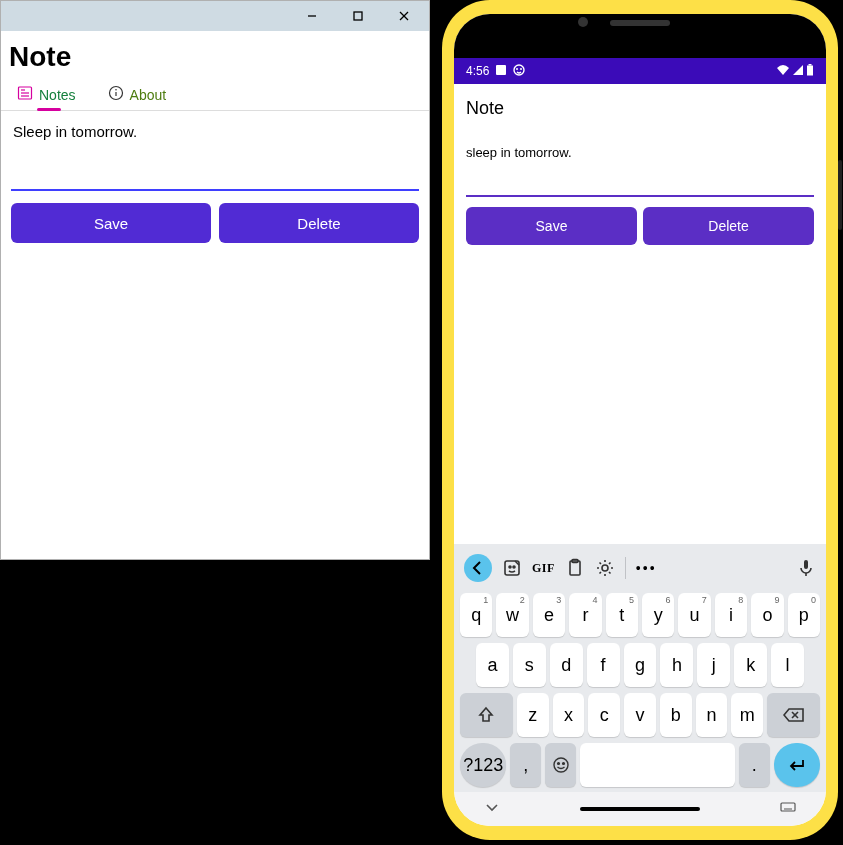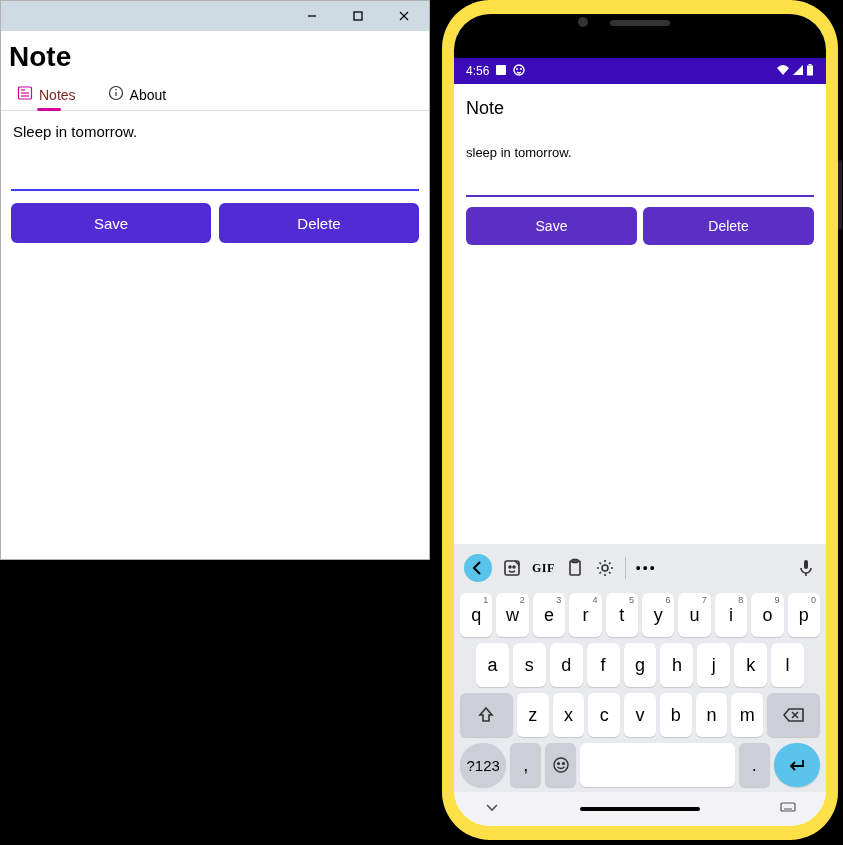--- a/index.html
+++ b/index.html
@@ -7,22 +7,22 @@
 
   
   .desktop-window { position: absolute; left: 0; top: 0; width: 430px; height: 560px; background: #fff; border: 1px solid #b0b0b0; }
   .titlebar { height: 30px; background: #cfdbe3; display: flex; justify-content: flex-end; align-items: center; padding-right: 2px; }
   .titlebar .tbtn { width: 46px; height: 28px; display: flex; align-items: center; justify-content: center; font-size: 14px; cursor: pointer; }
   .titlebar .tbtn svg { stroke: #000; stroke-width: 1.3; }
 
   .app-title { font-size: 28px; font-weight: bold; padding: 10px 8px 8px 8px; }
 
   .tabbar { display: flex; gap: 32px; padding: 4px 16px 0 16px; border-bottom: 1px solid #ddd; }
-  .tab { display: flex; align-items: center; gap: 6px; font-size: 14px; padding-bottom: 6px; position: relative; cursor: pointer; color: #000000; }
-  .tab.active { color: #7f1d1d; }
+  .tab { display: flex; align-items: center; gap: 6px; font-size: 14px; padding-bottom: 6px; position: relative; cursor: pointer; color: #4d7c0f; }
+  .tab.active { color: #15803d; }
   .tab.active::after { content: ""; position: absolute; bottom: -1px; left: 20px; width: 24px; height: 3px; background: #d6009f; border-radius: 2px; }
   .tab svg { width: 16px; height: 16px; }
 
   .note-input-desktop { width: 408px; height: 72px; margin: 8px 10px 0 10px; border: none; border-bottom: 2px solid #3f3fff; font-size: 15px; padding: 4px 2px; resize: none; outline: none; font-family: inherit; }
 
   .btn-row-desktop { display: flex; gap: 8px; padding: 8px 10px; }
   .btn-desktop { flex: 1; height: 40px; background: #512bd4; color: #fff; border: none; border-radius: 6px; font-size: 15px; cursor: pointer; }
 
   
   .phone { position: absolute; left: 442px; top: 0; width: 396px; height: 840px; background: #fde047; border-radius: 48px; padding: 14px 12px 14px 12px; }
@@ -264,21 +264,21 @@
           </div>
         <div class="key fn wide">
           <svg width="22" height="18" viewBox="0 0 22 18" fill="none" stroke="#333" stroke-width="1.6">
               <path d="M6 3 L20 3 L20 15 L6 15 L1 9 Z"></path>
               <line x1="9" y1="6" x2="15" y2="12"></line>
               <line x1="15" y1="6" x2="9" y2="12"></line>
             </svg>
         </div>
       </div>
       <div class="kbd-row">
-        <div class="key fn wide" style="border-radius:22px; font-size:15px;">?123</div>
+        <div class="key fn wide" style="border-radius:22px; font-size:18px;">?123</div>
         <div class="key fn">,</div>
         <div class="key fn">
           <svg width="18" height="18" viewBox="0 0 18 18" fill="none" stroke="#333" stroke-width="1.4">
               <circle cx="9" cy="9" r="7"></circle>
               <circle cx="6.5" cy="7.5" r="0.9" fill="#333"></circle>
               <circle cx="11.5" cy="7.5" r="0.9" fill="#333"></circle>
               <path d="M5.5 11 Q9 14 12.5 11"></path>
             </svg>
         </div>
         <div class="key space"></div>

